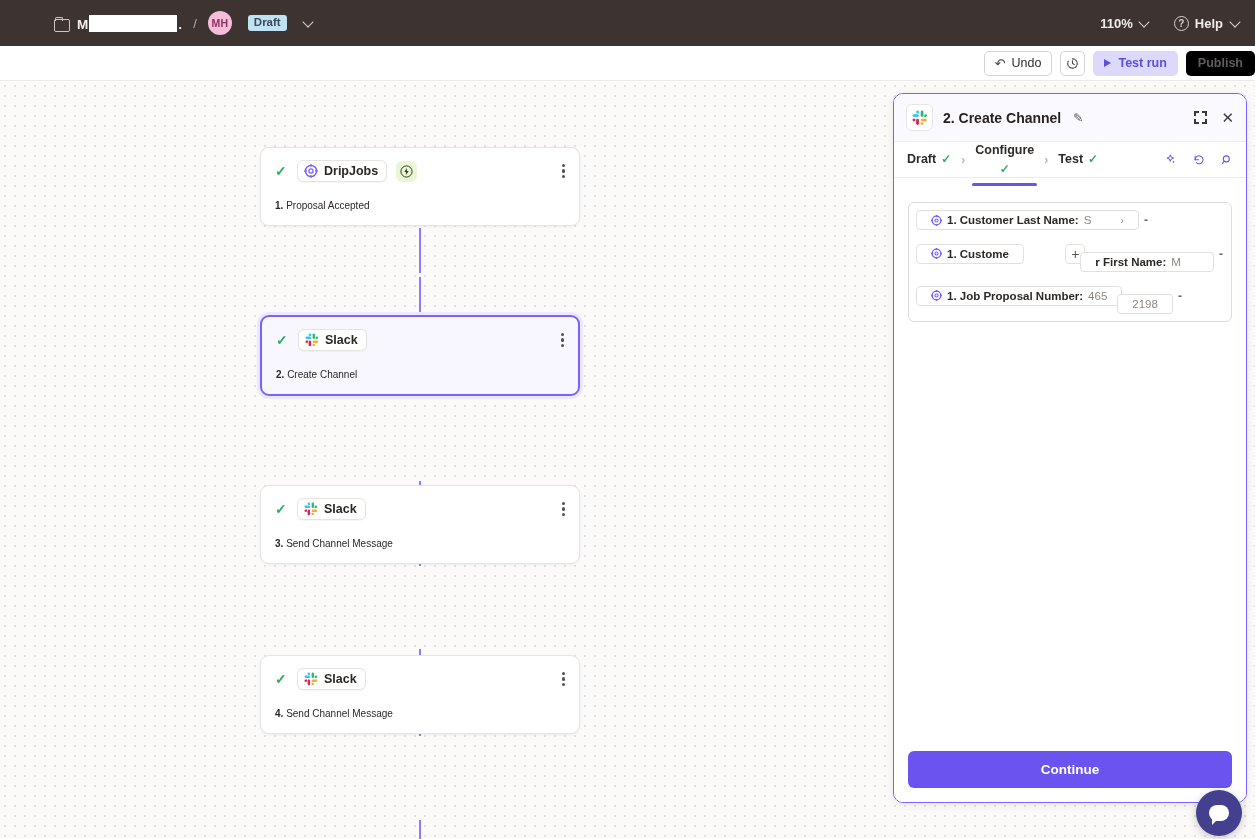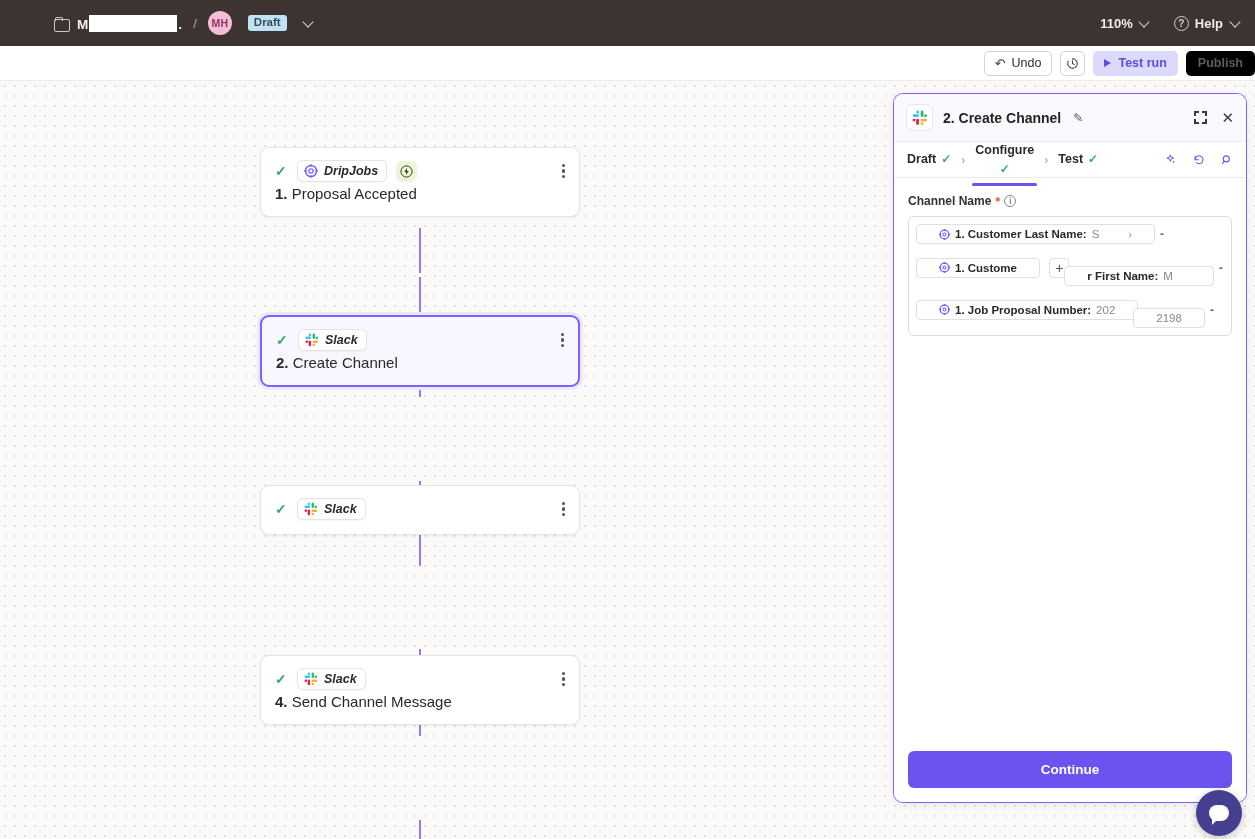--- a/index.html
+++ b/index.html
@@ -111,28 +111,28 @@
   .node-top { display:flex; align-items:center; gap:9px; }
   .chk {
     color:#2fae63; font-size: 14px; line-height:1; font-weight:700;
     display:inline-block; width:13px;
   }
   .app-pill {
     display:flex; align-items:center; gap:6px; background:#ffffff;
     border:1px solid #e6e3e1; border-radius: 6px; padding: 3px 8px 3px 6px;
     box-shadow: 0 1px 1.5px rgba(0,0,0,0.04);
   }
-  .app-pill .lbl { font-size: 12.5px; font-weight: 700; color: #2b2826; font-style: italic; }
+  .app-pill .lbl { font-size: 12.5px; font-weight: 700; color: #2b2826; }
   .badge-green {
     width: 21px; height: 21px; border-radius: 6px; background: #eaf6d7;
     display:flex; align-items:center; justify-content:center;
   }
   .kebab { margin-left:auto; display:flex; flex-direction:column; gap:2.5px; align-items:center;}
   .kebab i { width:3.2px; height:3.2px; border-radius:50%; background:#55514e; display:block;}
-  .node-title { margin-top: 3px; font-size: 15px; color: #2b2826; }
+  .node-title { margin-top: 18px; font-size: 10px; color: #2b2826; }
   .node-title b { font-weight: 700; }
   .node-title span.t { font-weight: 400; }
 
   .edge { position:absolute; width: 2px; background:#7b61ff; opacity:.85;}
   .plusbtn {
     position:absolute; width: 22px; height: 22px; display:flex;
     align-items:center; justify-content:center;
   }
   .plusbtn:before, .plusbtn:after {
     content:""; position:absolute; background:#6b53f0; border-radius:1px;
@@ -190,21 +190,21 @@
     font-weight:700; font-style: normal;
   }
   .token-box {
     margin-top: 8px; border:1px solid #dedcda; border-radius: 6px; background:#fff;
     padding: 7px 7px 7px; display:flex; flex-wrap:wrap; align-items:center;
     gap: 5px 4px; min-height: 70px; align-content:flex-start; position:relative;
     overflow:hidden;
   }
   .chip {
     display:inline-flex; align-items:center; gap:5px; border:1px solid #e2e0de;
-    border-radius:4px; background:#fff; padding: 3px 22px; font-size:11.5px;
+    border-radius:4px; background:#fff; padding: 3px 14px; font-size:11.5px;
     white-space:nowrap; max-width:100%;
   }
   .chip .k { font-weight:700; color:#2b2826; }
   .chip .v { color:#8d8783; font-weight:400; }
   .chip.clipped-left { margin-left: -9px; margin-top: 17px; }
   .dash { color:#6b6663; font-size:12px; font-weight:600; padding:0 1px;}
   .plus-chip {
     width: 20px; height:20px; border:1px solid #e2e0de; border-radius:4px;
     display:flex; align-items:center; justify-content:center; color:#5a5552;
     font-size:14px; background:#fff; margin-left:auto;
@@ -363,20 +363,21 @@
               <path d="M15.1 17.2a2.1 2.1 0 0 1 0-4.2h5.3a2.1 2.1 0 0 1 0 4.2z" fill="#ECB22E"></path>
           </svg>
           <span class="lbl">Slack</span>
         </span>
         <span class="kebab">
             <i></i>
             <i></i>
             <i></i>
           </span>
       </div>
+      <div class="node-title"><b>3.</b> <span class="t">Send Channel Message</span></div>
     </div>
 
     <div class="node" style="left:260px; top:574px;">
       <div class="node-top">
         <span class="chk">✓</span>
         <span class="app-pill">
           <svg width="14" height="14" viewBox="0 0 24 24">
             <path d="M5.1 15.1a2.1 2.1 0 1 1-2.1-2.1h2.1z" fill="#E01E5A"></path>
               <path d="M6.2 15.1a2.1 2.1 0 0 1 4.2 0v5.3a2.1 2.1 0 0 1-4.2 0z" fill="#E01E5A"></path>
             <path d="M8.3 5.1a2.1 2.1 0 1 1 2.1-2.1v2.1z" fill="#36C5F0"></path>
@@ -450,25 +451,20 @@
           <path d="M4.4 4.6v4.9h4.9" fill="none" stroke="#6b53f0" stroke-width="1.5" stroke-linecap="round" stroke-linejoin="round"></path>
         </svg>
         <svg width="14" height="14" viewBox="0 0 20 20">
           <circle cx="9" cy="8.4" r="4.3" fill="none" stroke="#6b53f0" stroke-width="1.5"></circle>
           <path d="M5.9 11.8 3.4 15.2" stroke="#6b53f0" stroke-width="1.5" stroke-linecap="round"></path>
         </svg>
       </span>
     </div>
 
     <div class="panel-body">
-      <div class="field-label">
-        <span>Channel Name</span>
-        <span class="req">*</span>
-        <i class="info-i">i</i>
-      </div>
 
       <div class="token-box">
         <span class="chip">
           <svg width="11" height="11" viewBox="0 0 24 24">
             <circle cx="12" cy="12" r="9.5" fill="none" stroke="#7b61ff" stroke-width="3"></circle>
             <circle cx="12" cy="12" r="3.4" fill="#fff" stroke="#7b61ff" stroke-width="2.4"></circle>
             <rect x="10.4" y="0" width="3.2" height="4.5" fill="#7b61ff"></rect>
             <rect x="10.4" y="19.5" width="3.2" height="4.5" fill="#7b61ff"></rect>
             <rect x="0" y="10.4" width="4.5" height="3.2" fill="#7b61ff"></rect>
             <rect x="19.5" y="10.4" width="4.5" height="3.2" fill="#7b61ff"></rect>
@@ -499,21 +495,21 @@
         <span class="chip">
           <svg width="11" height="11" viewBox="0 0 24 24">
             <circle cx="12" cy="12" r="9.5" fill="none" stroke="#7b61ff" stroke-width="3"></circle>
             <circle cx="12" cy="12" r="3.4" fill="#fff" stroke="#7b61ff" stroke-width="2.4"></circle>
             <rect x="10.4" y="0" width="3.2" height="4.5" fill="#7b61ff"></rect>
             <rect x="10.4" y="19.5" width="3.2" height="4.5" fill="#7b61ff"></rect>
             <rect x="0" y="10.4" width="4.5" height="3.2" fill="#7b61ff"></rect>
             <rect x="19.5" y="10.4" width="4.5" height="3.2" fill="#7b61ff"></rect>
           </svg>
           <span class="k">1. Job Proposal Number:</span>
-          <span class="v">202</span>
+          <span class="v">465</span>
         </span>
         <span class="chip clipped-left">
           <span class="v">2198</span>
         </span>
         <span class="dash">-</span>
       </div>
     </div>
 
     <div class="panel-foot">
       <div class="continue-btn">Continue</div>

